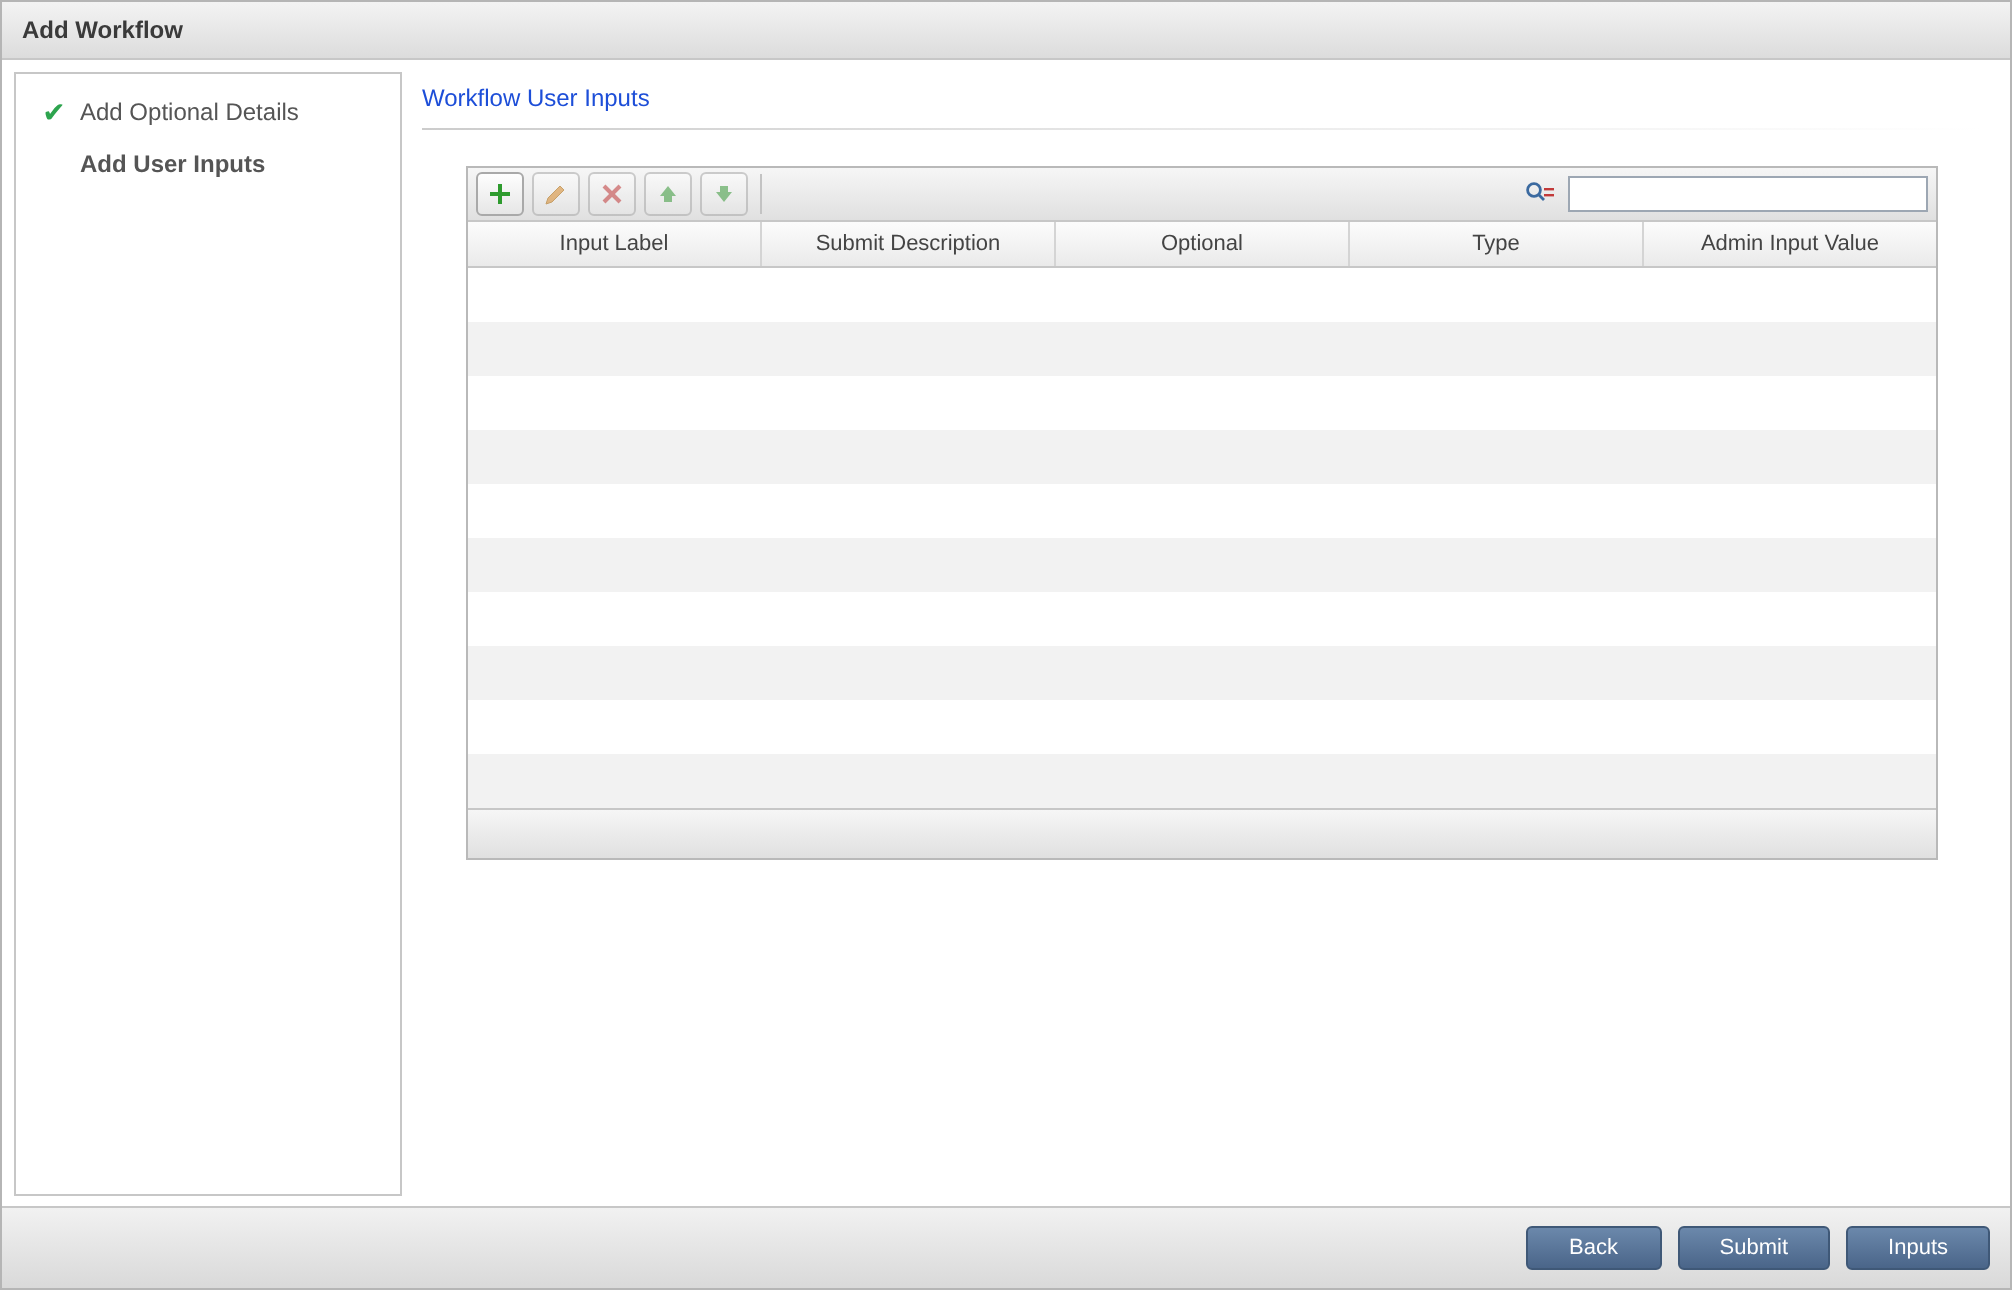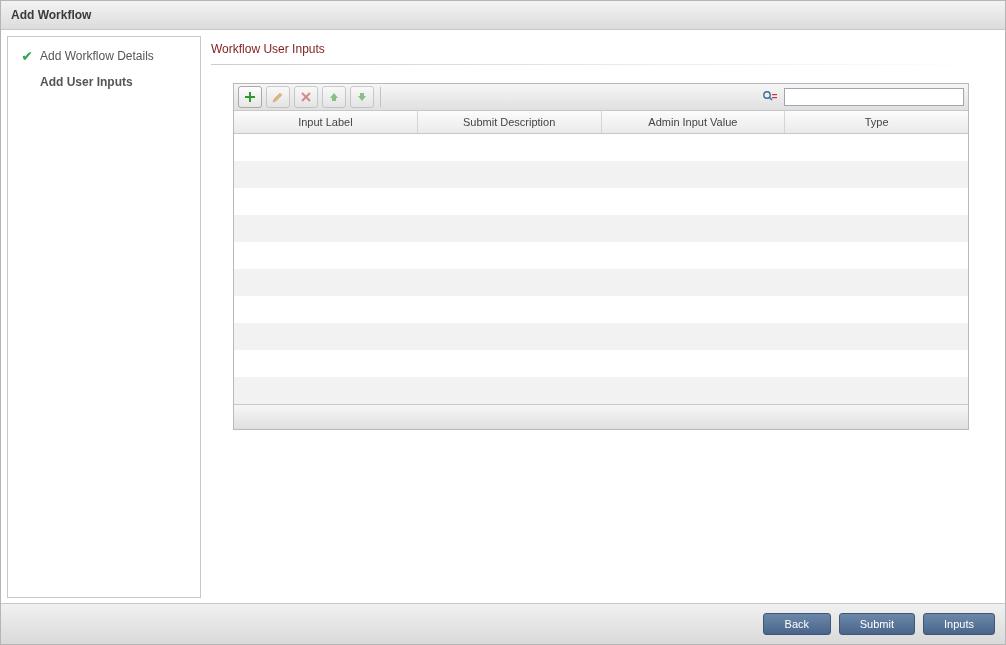--- a/index.html
+++ b/index.html
@@ -71,21 +71,21 @@
     display: inline-block;
     width: 14px;
   }
   .main {
     flex: 1 1 auto;
     padding: 4px 8px 4px 10px;
     background: #ffffff;
   }
   .section-title {
     font-size: 12px;
-    color: #7f1d1d;
+    color: #1d4ed8;
     padding: 2px 0 4px 0;
   }
   .divider {
     height: 1px;
     background: linear-gradient(to right, #ccc, #eee 60%, #fff);
     margin: 4px 0 18px 0;
   }
   .grid-wrap {
     margin: 0 22px;
     border: 1px solid #b9b9b9;
@@ -210,21 +210,21 @@
 
 <div class="window">
 
   <div class="title-bar">Add Workflow</div>
 
   <div class="body">
 
     <div class="sidebar">
       <div class="step">
         <span class="check-icon">✔</span>
-        <span>Add Workflow Details</span>
+        <span>Add Optional Details</span>
       </div>
       <div class="step active">
         <span class="step-indent"></span>
         <span>Add User Inputs</span>
       </div>
     </div>
 
     <div class="main">
       <div class="section-title">Workflow User Inputs</div>
       <div class="divider"></div>
@@ -269,22 +269,23 @@
                 <rect x="10" y="7" width="5" height="1.2" fill="#c23a3a"></rect>
               </svg>
             </span>
             <input class="search-input" placeholder="" style="">
           </div>
         </div>
 
         <div class="grid-header">
           <div class="gh-cell">Input Label</div>
           <div class="gh-cell">Submit Description</div>
+          <div class="gh-cell">Optional</div>
+          <div class="gh-cell">Type</div>
           <div class="gh-cell">Admin Input Value</div>
-          <div class="gh-cell">Type</div>
         </div>
 
         <div class="grid-body">
           <div class="grid-row">
               <div class="gr-cell"></div>
               <div class="gr-cell"></div>
               <div class="gr-cell"></div>
               <div class="gr-cell"></div>
               <div class="gr-cell"></div>
             </div>

